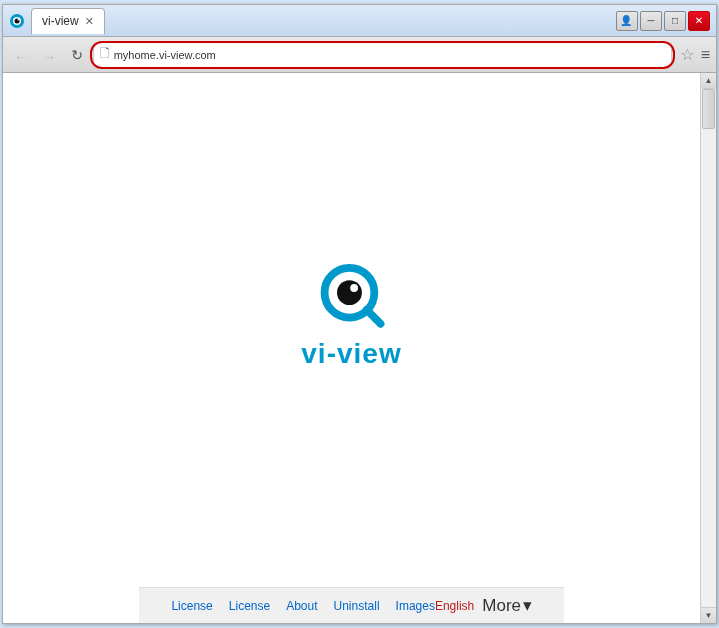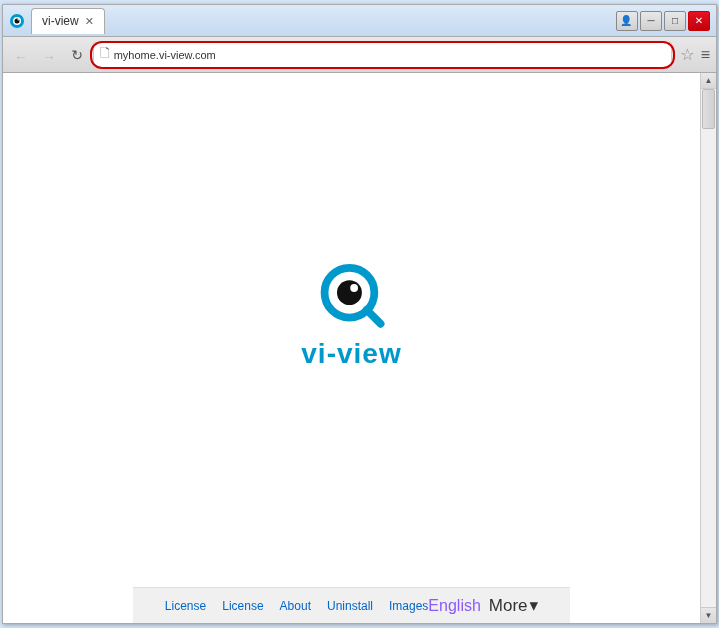--- a/index.html
+++ b/index.html
@@ -263,22 +263,22 @@
       cursor: pointer;
       text-decoration: none;
     }
     .footer-right {
       margin-left: auto;
       display: flex;
       align-items: center;
       gap: 8px;
     }
     .footer-lang {
-      font-size: 16px;
-      color: #8b5cf6;
+      font-size: 12px;
+      color: #b91c1c;
     }
     .footer-more {
       font-size: 17px;
       color: #333;
       cursor: pointer;
       display: flex;
       align-items: center;
       gap: 2px;
     }
 

